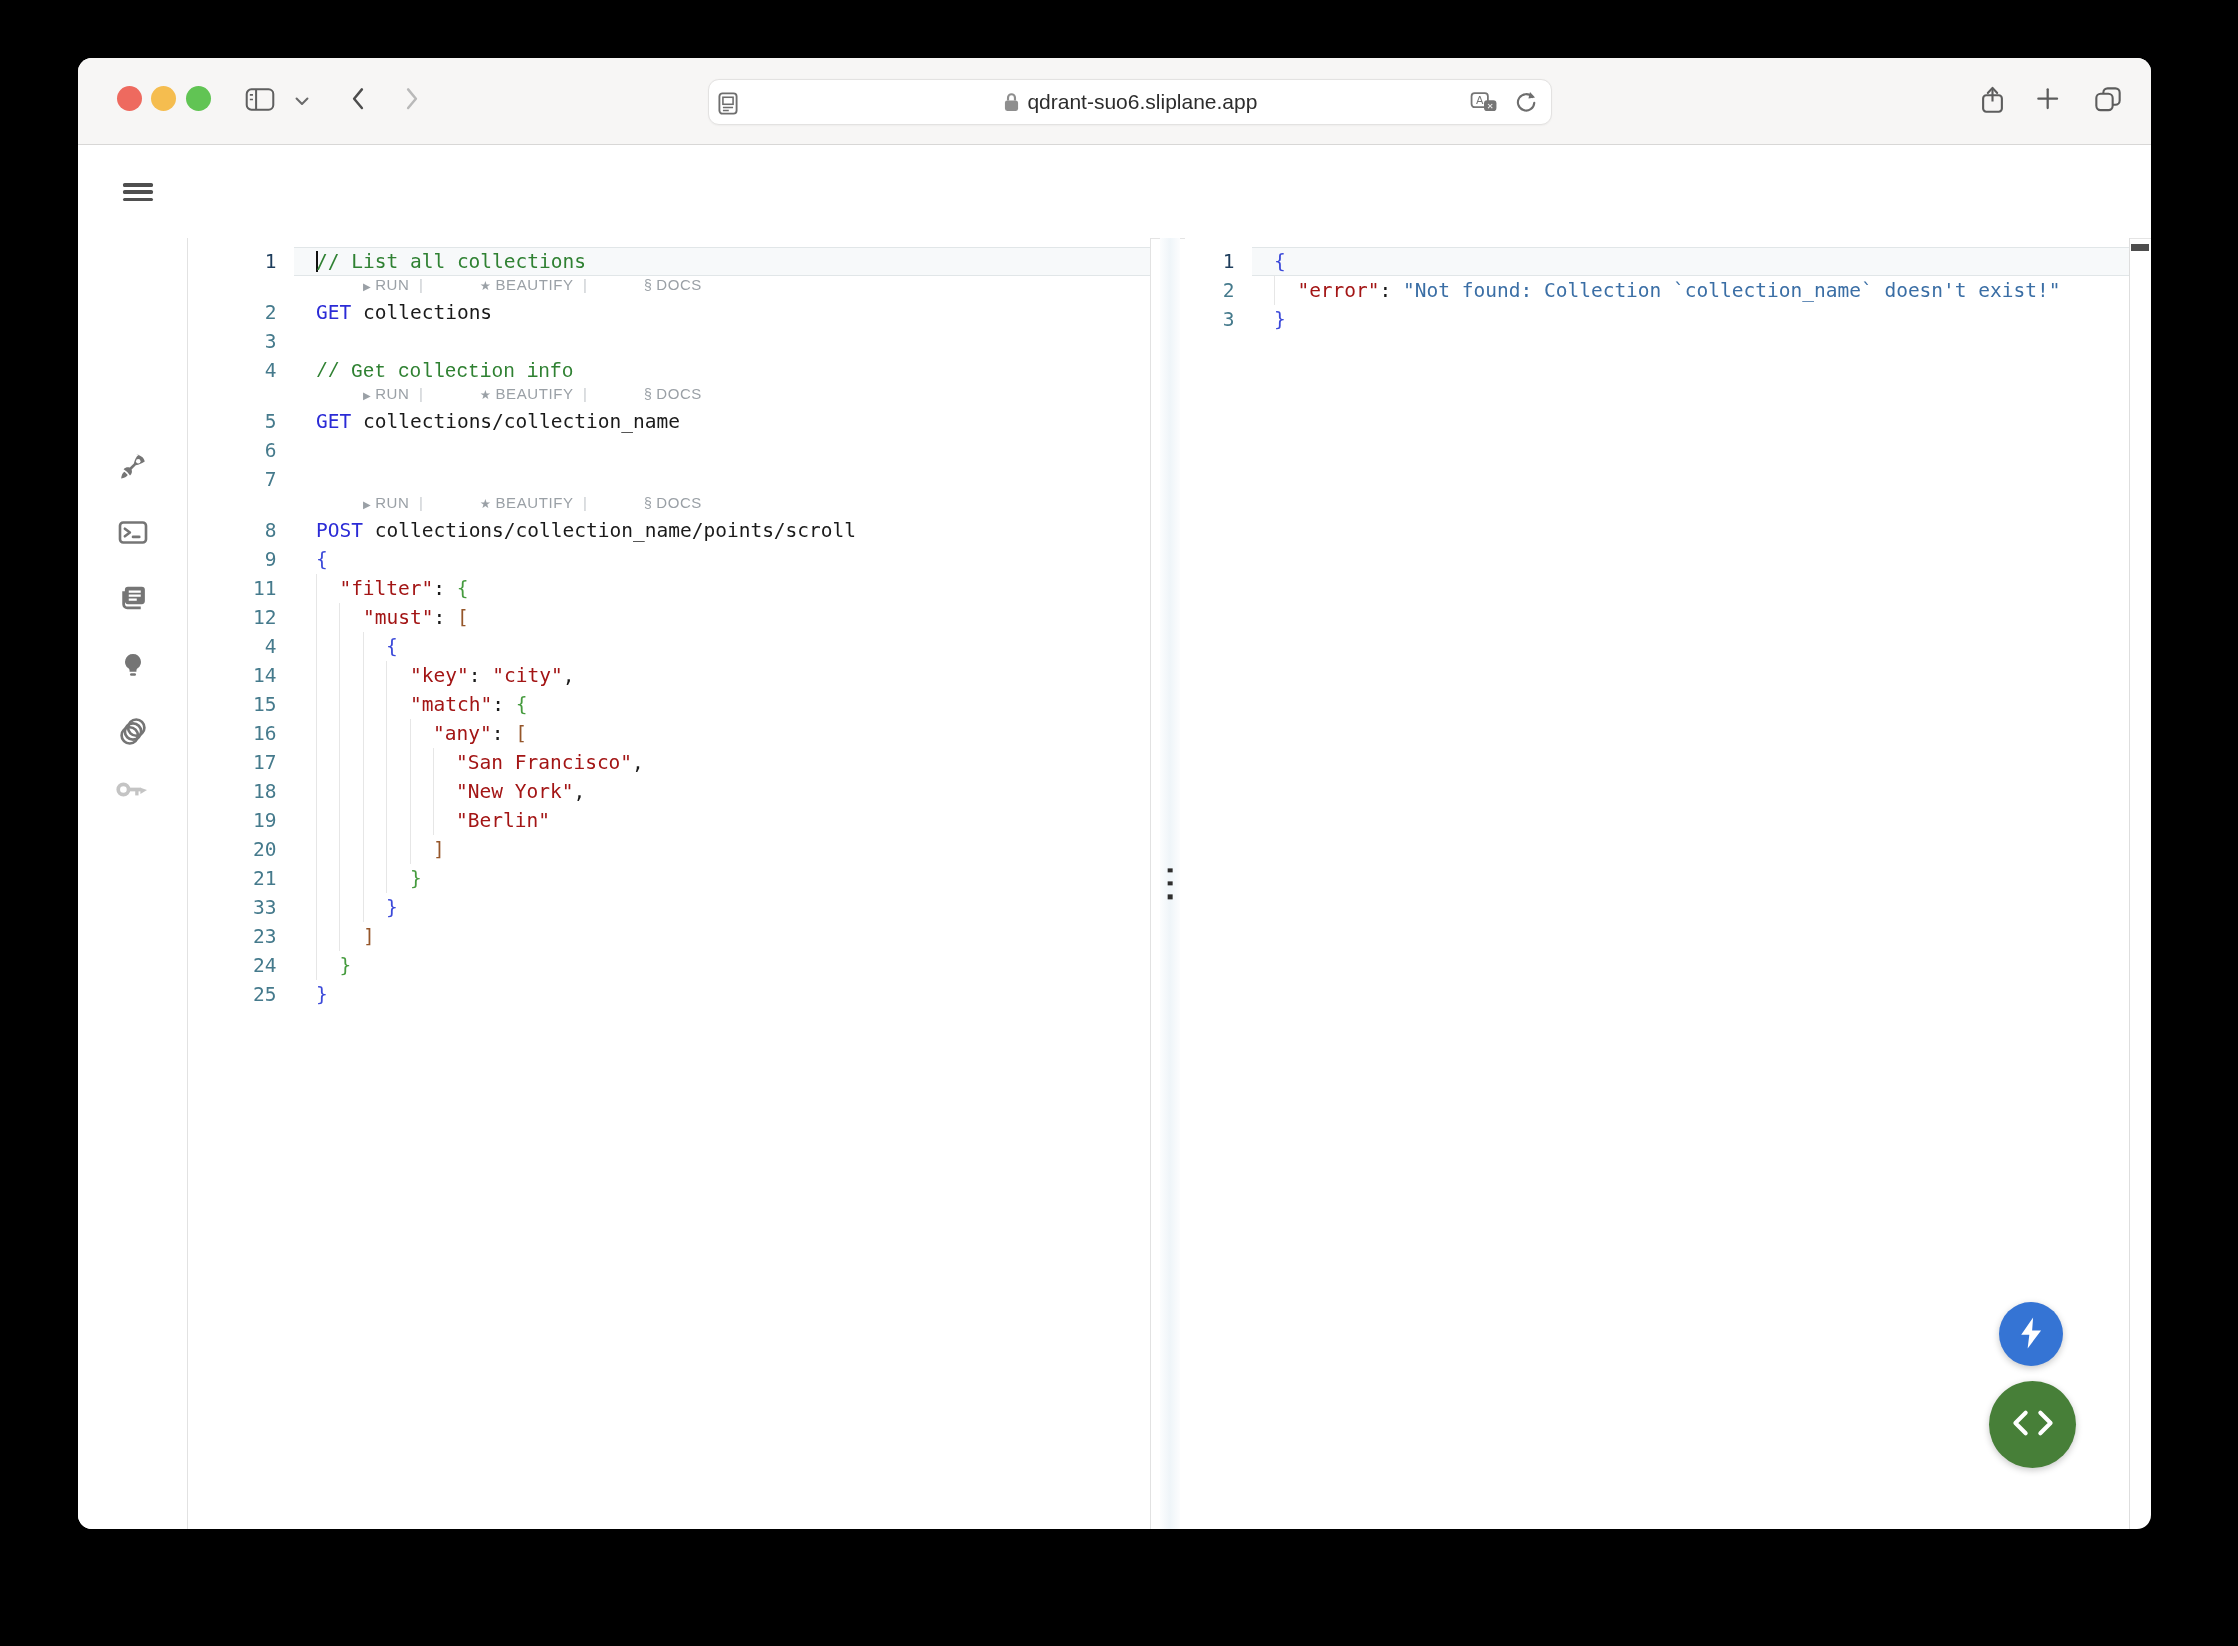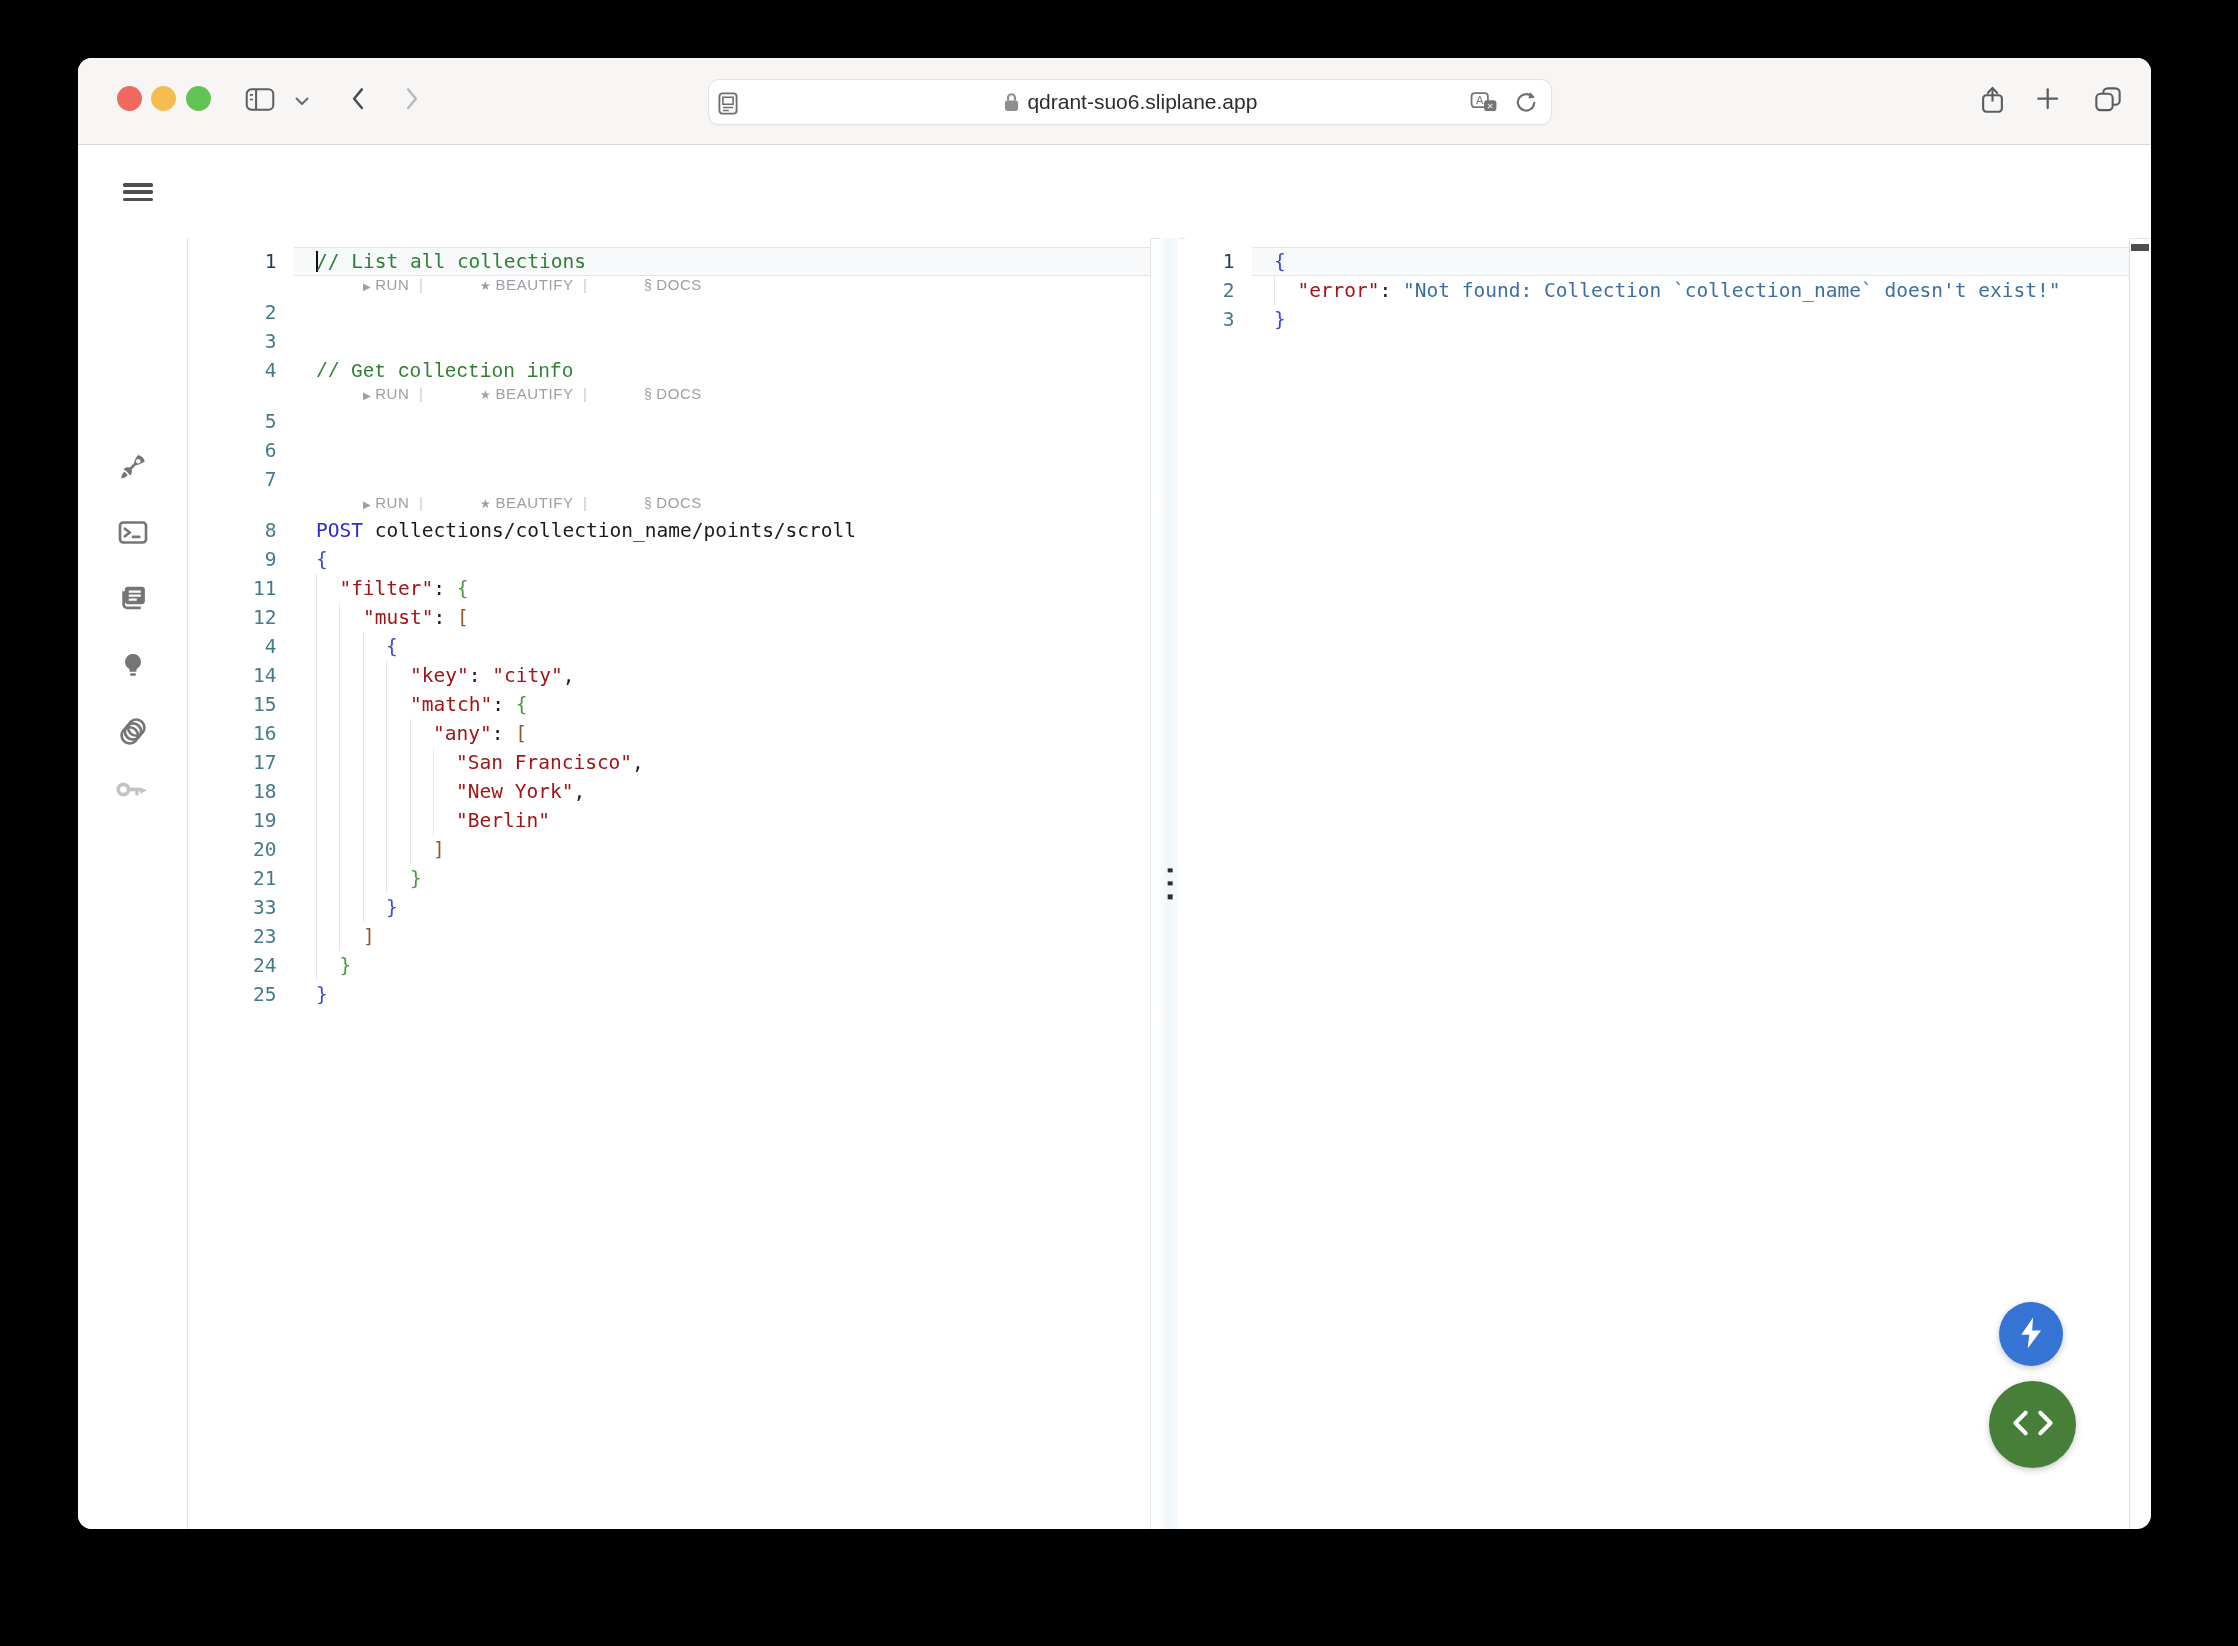--- a/index.html
+++ b/index.html
@@ -270,27 +270,27 @@
       </span>
     </button>
 
   </nav>
 
   <div class="pane" id="editor">
       <div class="cl active"><span class="ln">1</span><span class="code"><span style="padding-left: 0px;"><span class="caret"></span><span class="c-com">// List all collections</span></span></span></div>
       <div class="runrow">
         <div class="runbar"><span class="wbtn"><span class="wic" style="font-size: 10px;">▶</span><span>RUN</span></span><span class="wsep">|</span><span class="wbtn"><span class="wic" style="font-size: 12.5px;">★</span><span>BEAUTIFY</span></span><span class="wsep">|</span><span class="wbtn"><span class="wic" style="font-size: 14px;">§</span><span>DOCS</span></span></div>
       </div>
-      <div class="cl"><span class="ln">2</span></div>
+      <div class="cl"><span class="ln">2</span><span class="code"><span style="padding-left: 0px;"><span class="c-mth">GET</span><span class="c-txt"> collections</span></span></span></div>
       <div class="cl"><span class="ln">3</span><span class="code"><span style="padding-left: 0px;"></span></span></div>
       <div class="cl"><span class="ln">4</span><span class="code"><span style="padding-left: 0px; font-family: Liberation Mono, monospace;"><span class="c-com">// Get collection info</span></span></span></div>
       <div class="runrow">
         <div class="runbar"><span class="wbtn"><span class="wic" style="font-size: 10px;">▶</span><span>RUN</span></span><span class="wsep">|</span><span class="wbtn"><span class="wic" style="font-size: 12.5px;">★</span><span>BEAUTIFY</span></span><span class="wsep">|</span><span class="wbtn"><span class="wic" style="font-size: 14px;">§</span><span>DOCS</span></span></div>
       </div>
-      <div class="cl"><span class="ln">5</span></div>
+      <div class="cl"><span class="ln">5</span><span class="code"><span style="padding-left: 0px;"><span class="c-mth">GET</span><span class="c-txt"> collections/collection_name</span></span></span></div>
       <div class="cl"><span class="ln">6</span><span class="code"><span style="padding-left: 0px;"></span></span></div>
       <div class="cl"><span class="ln">7</span></div>
       <div class="runrow">
         <div class="runbar"><span class="wbtn"><span class="wic" style="font-size: 10px;">▶</span><span>RUN</span></span><span class="wsep">|</span><span class="wbtn"><span class="wic" style="font-size: 12.5px;">★</span><span>BEAUTIFY</span></span><span class="wsep">|</span><span class="wbtn"><span class="wic" style="font-size: 14px;">§</span><span>DOCS</span></span></div>
       </div>
       <div class="cl"><span class="ln">8</span><span class="code"><span style="padding-left: 0px;"><span class="c-mth">POST</span><span class="c-txt"> collections/collection_name/points/scroll</span></span></span></div>
       <div class="cl"><span class="ln">9</span><span class="code"><span style="padding-left: 0px;"><span class="c-b1">{</span></span></span></div>
       <div class="cl"><span class="ln">11</span><span class="code"><span class="guide" style="left: 0px;"></span><span style="padding-left: 23.4px;"><span class="c-key">"filter"</span><span class="c-txt">: </span><span class="c-b2">{</span></span></span></div>
       <div class="cl"><span class="ln">12</span><span class="code"><span class="guide" style="left: 0px;"></span><span class="guide" style="left: 23.4px;"></span><span style="padding-left: 47px;"><span class="c-key">"must"</span><span class="c-txt">: </span><span class="c-b3">[</span></span></span></div>
       <div class="cl"><span class="ln">4</span><span class="code"><span class="guide" style="left: 0px;"></span><span class="guide" style="left: 23.4px;"></span><span class="guide" style="left: 47px;"></span><span style="padding-left: 70px;"><span class="c-b1">{</span></span></span></div>

